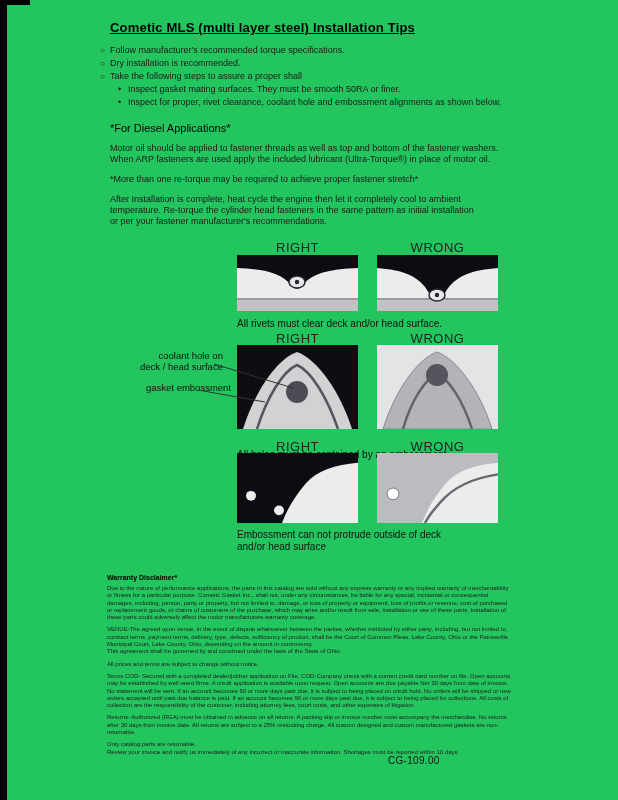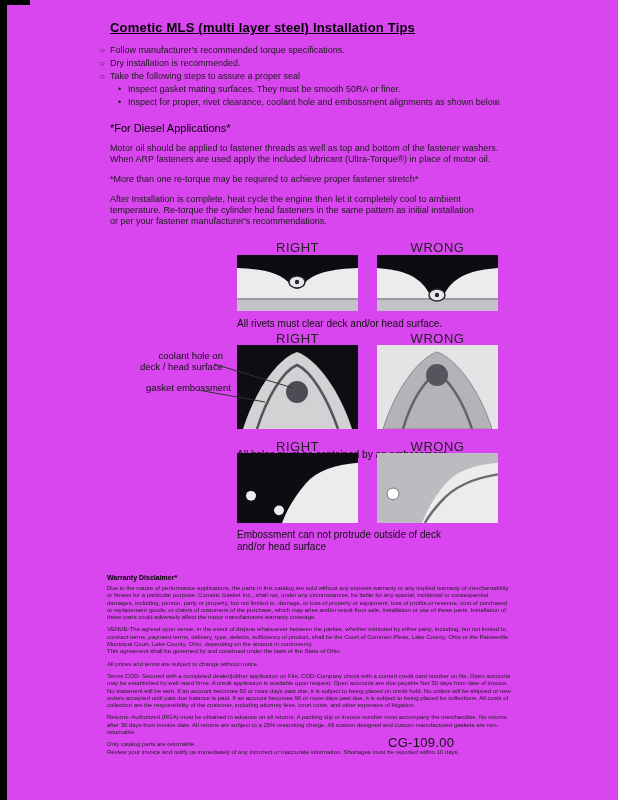--- a/index.html
+++ b/index.html
@@ -1,21 +1,21 @@
 <!DOCTYPE html>
 <html><head>
 <meta charset="utf-8">
 <style>
   * { margin: 0; padding: 0; box-sizing: border-box; }
   html, body { background: #ffffff; }
   body {
     width: 618px; height: 800px; position: relative; overflow: hidden;
     font-family: "Liberation Sans", sans-serif; color: #111;
   }
-  .page { position: absolute; inset: 0; background: #d946ef; }
+  .page { position: absolute; inset: 0; background: #22c55e; }
 
   .edge-strip { position: absolute; left: 0; top: 0; width: 7px; height: 800px; background: #000; }
   .edge-top { position: absolute; left: 0; top: 0; width: 30px; height: 5px; background: #000; }
 
   .content { position: absolute; left: 100px; top: 20px; width: 450px; }
   .title {
     font-size: 13px; font-weight: bold; text-decoration: underline;
     margin: 0 0 9px 10px; letter-spacing: 0.2px; color: #000;
   }
   .bullet-row { display: flex; font-size: 9px; line-height: 13px; color: #1a1a1a; }
@@ -40,21 +40,21 @@
   .cap1 { top: 80px; } .cap2 { top: 194px; margin-top: 17px; } .cap3 { top: 291px; }
   .callout { position: absolute; font-size: 9.5px; line-height: 11px; color: #111; white-space: pre-line; text-align: right; }
   .co-hole { left: 140px; top: 112px; }
   .co-emboss { left: 118px; top: 144px; margin-left: 28px; }
   .callout-lines { position: absolute; left: 0; top: 0; width: 618px; height: 332px; pointer-events: none; }
 
   .legal { position: absolute; left: 107px; top: 574px; width: 406px; color: #222; }
   .legal-heading { font-size: 7px; font-weight: bold; margin-bottom: 4px; color: #000; }
   .legal p { font-size: 6px; line-height: 7.3px; margin-bottom: 5px; white-space: pre-line; }
 
-  .doc-number { position: absolute; left: 388px; top: 735px; font-size: 13px; color: #111; letter-spacing: 0.3px; }
+  .doc-number { position: absolute; left: 388px; top: 755px; font-size: 10px; color: #111; letter-spacing: 0.3px; }
 </style>
 </head>
 <body>
 
 <div class="page">
   <div class="edge-strip"></div>
   <div class="edge-top"></div>
 
   <div class="content">
     <h1 class="title">Cometic MLS (multi layer steel) Installation Tips</h1>
@@ -62,21 +62,21 @@
     <div class="bullet-row">
       <span class="marker">○</span>
       <span>Follow manufacturer's recommended torque specifications.</span>
     </div>
     <div class="bullet-row">
       <span class="marker">○</span>
       <span>Dry installation is recommended.</span>
     </div>
     <div class="bullet-row">
       <span class="marker">○</span>
-      <span>Take the following steps to assure a proper seal</span>
+      <span>Take the following steps to assure a proper shall</span>
     </div>
     <div class="bullet-row sub">
       <span class="marker">•</span>
       <span>Inspect gasket mating surfaces.  They must be smooth 50RA or finer.</span>
     </div>
     <div class="bullet-row sub">
       <span class="marker">•</span>
       <span>Inspect for proper, rivet clearance, coolant hole and embossment alignments as shown below.</span>
     </div>
 

